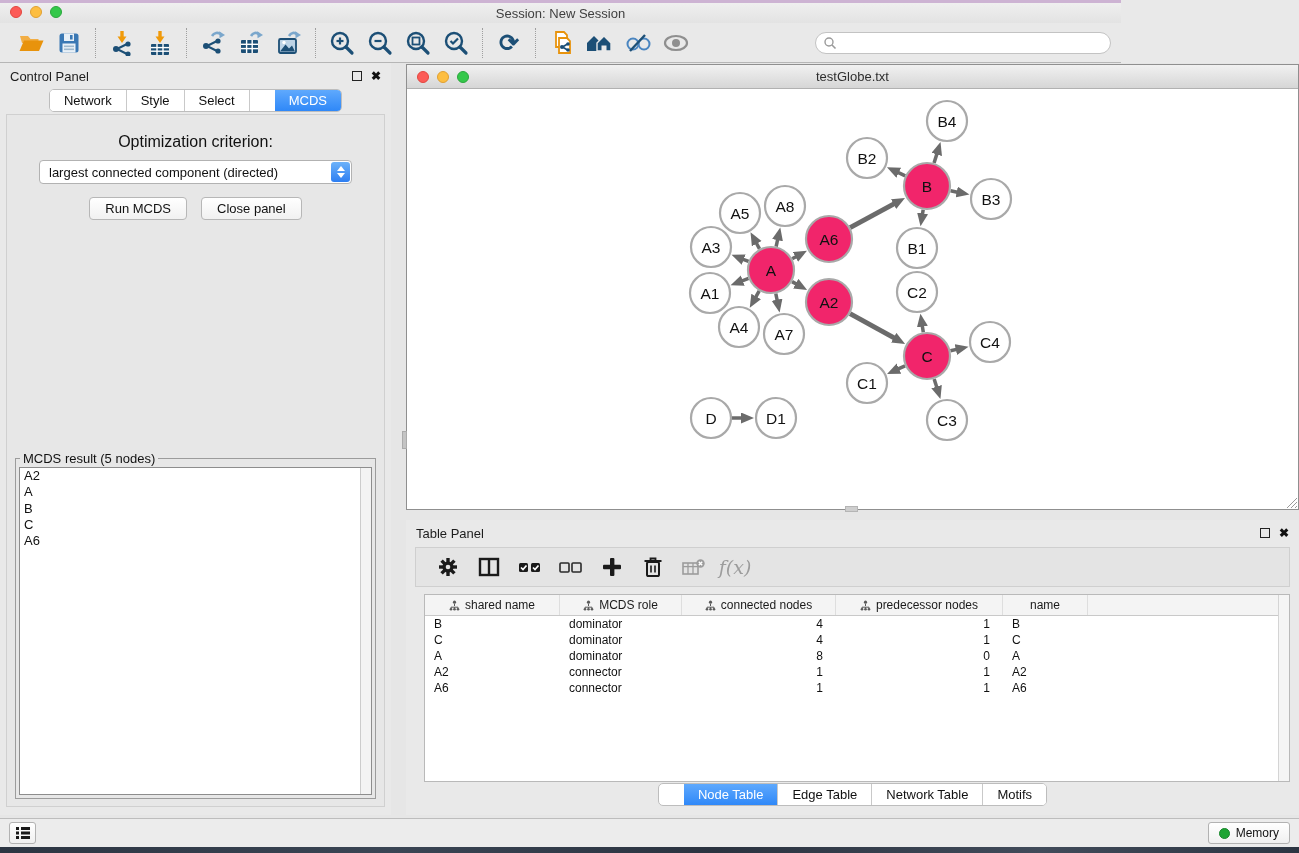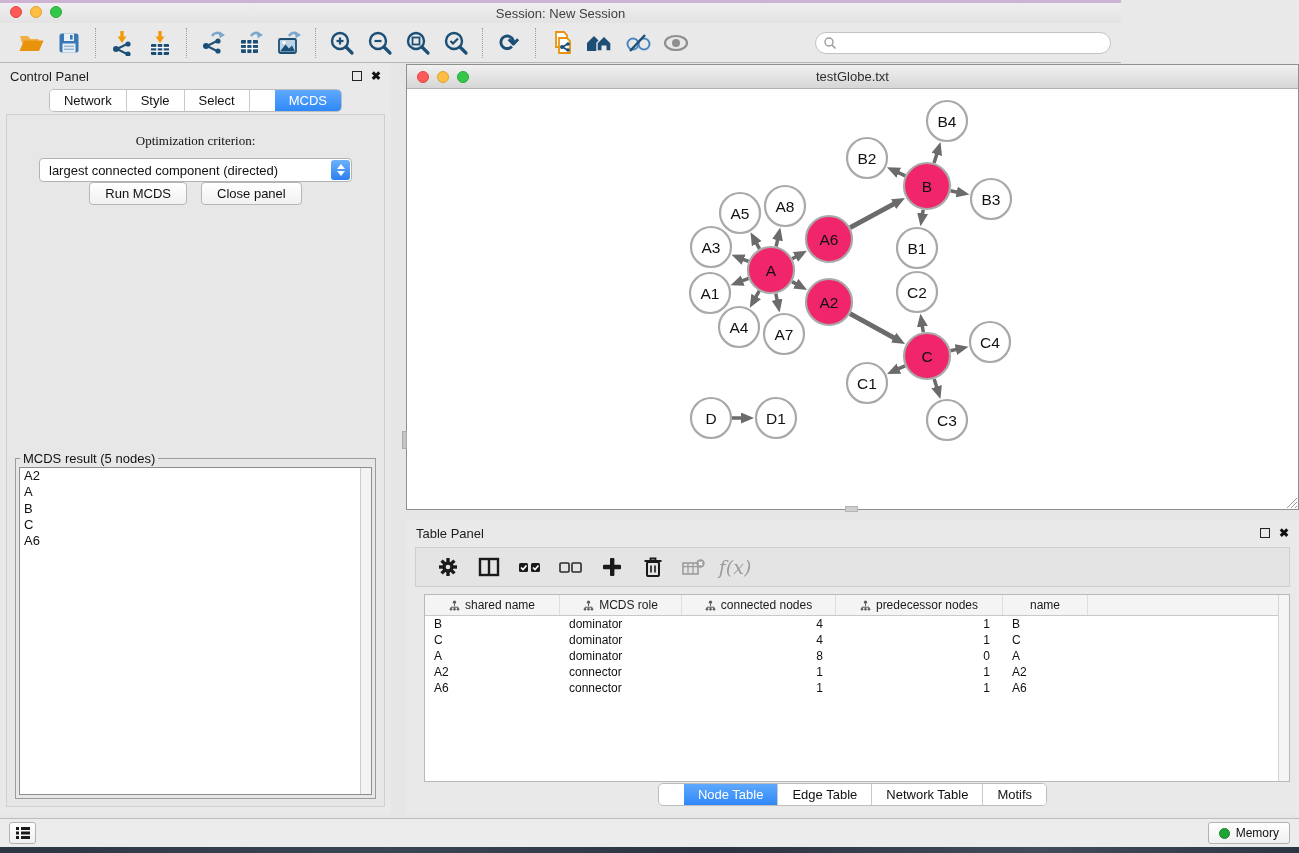--- a/index.html
+++ b/index.html
@@ -40,30 +40,30 @@
 
   .seg-tabs { display:flex; justify-content:center; }
   .seg-group { display:flex; border:1px solid #bdbdbd; border-radius:5px; overflow:hidden; background:#fff; }
   .seg-tab { font-size:13px; color:#111; background:#fff; padding:3px 14px; border-right:1px solid #c9c9c9;
              display:flex; align-items:center; justify-content:center; cursor:default; }
   .seg-tab:last-child { border-right:none; }
   .seg-tab.active { background:linear-gradient(#5fa9fd,#2f88f8); color:#fff;margin-left:25px; }
 
   .cp-content { position:absolute; left:6px; right:6px; top:51px; bottom:8px;
                 background:#e7e7e7; border:1px solid #d0d0d0; }
-  .opt-label { text-align:center; font-size:13px; color:#111; margin-top:18px;font-family:Liberation Serif, serif; }
+  .opt-label { text-align:center; font-size:16px; color:#111; margin-top:18px; }
   .combo { width:313px; height:24px; margin:9px auto 0; background:#fff; border:1px solid #b2b2b2;
            border-radius:4px; display:flex; align-items:center; position:relative; }
   .combo .combo-text { font-size:13px; color:#111; padding-left:9px; flex:1; white-space:nowrap; }
   .combo .stepper { width:19px; height:20px; margin-right:1px; border-radius:3px;
                     background:linear-gradient(#6cb2f9,#2d7ef2); display:flex; flex-direction:column;
                     align-items:center; justify-content:center; gap:2px; }
   .chev-up { width:0; height:0; border-left:4px solid transparent; border-right:4px solid transparent; border-bottom:5px solid #fff; }
   .chev-dn { width:0; height:0; border-left:4px solid transparent; border-right:4px solid transparent; border-top:5px solid #fff; }
-  .btn-row { display:flex; justify-content:center; gap:14px; }
+  .btn-row { display:flex; justify-content:center; gap:14px; margin-top:13px; }
   .push-btn { font-size:13px; color:#111; background:linear-gradient(#ffffff,#f1f1f1);
               border:1px solid #b7b7b7; border-radius:4px; padding:3px 15px; }
 
   fieldset.result-box { position:absolute; left:8px; right:8px; top:336px; bottom:7px;
                         border:1px solid #9c9c9c; padding:0; }
   fieldset.result-box legend { font-size:13px; color:#111; margin-left:4px; padding:0 3px; }
   .result-list { position:absolute; left:3px; right:3px; top:1px; bottom:3px; background:#fff;
                  border:1px solid #8d8d8d; overflow:hidden; }
   .result-scroll { position:absolute; top:0; bottom:0; right:0; width:11px; background:#f3f3f3; border-left:1px solid #cccccc; }
   .result-item { font-size:13px; color:#111; line-height:16.3px; padding-left:4px; }

